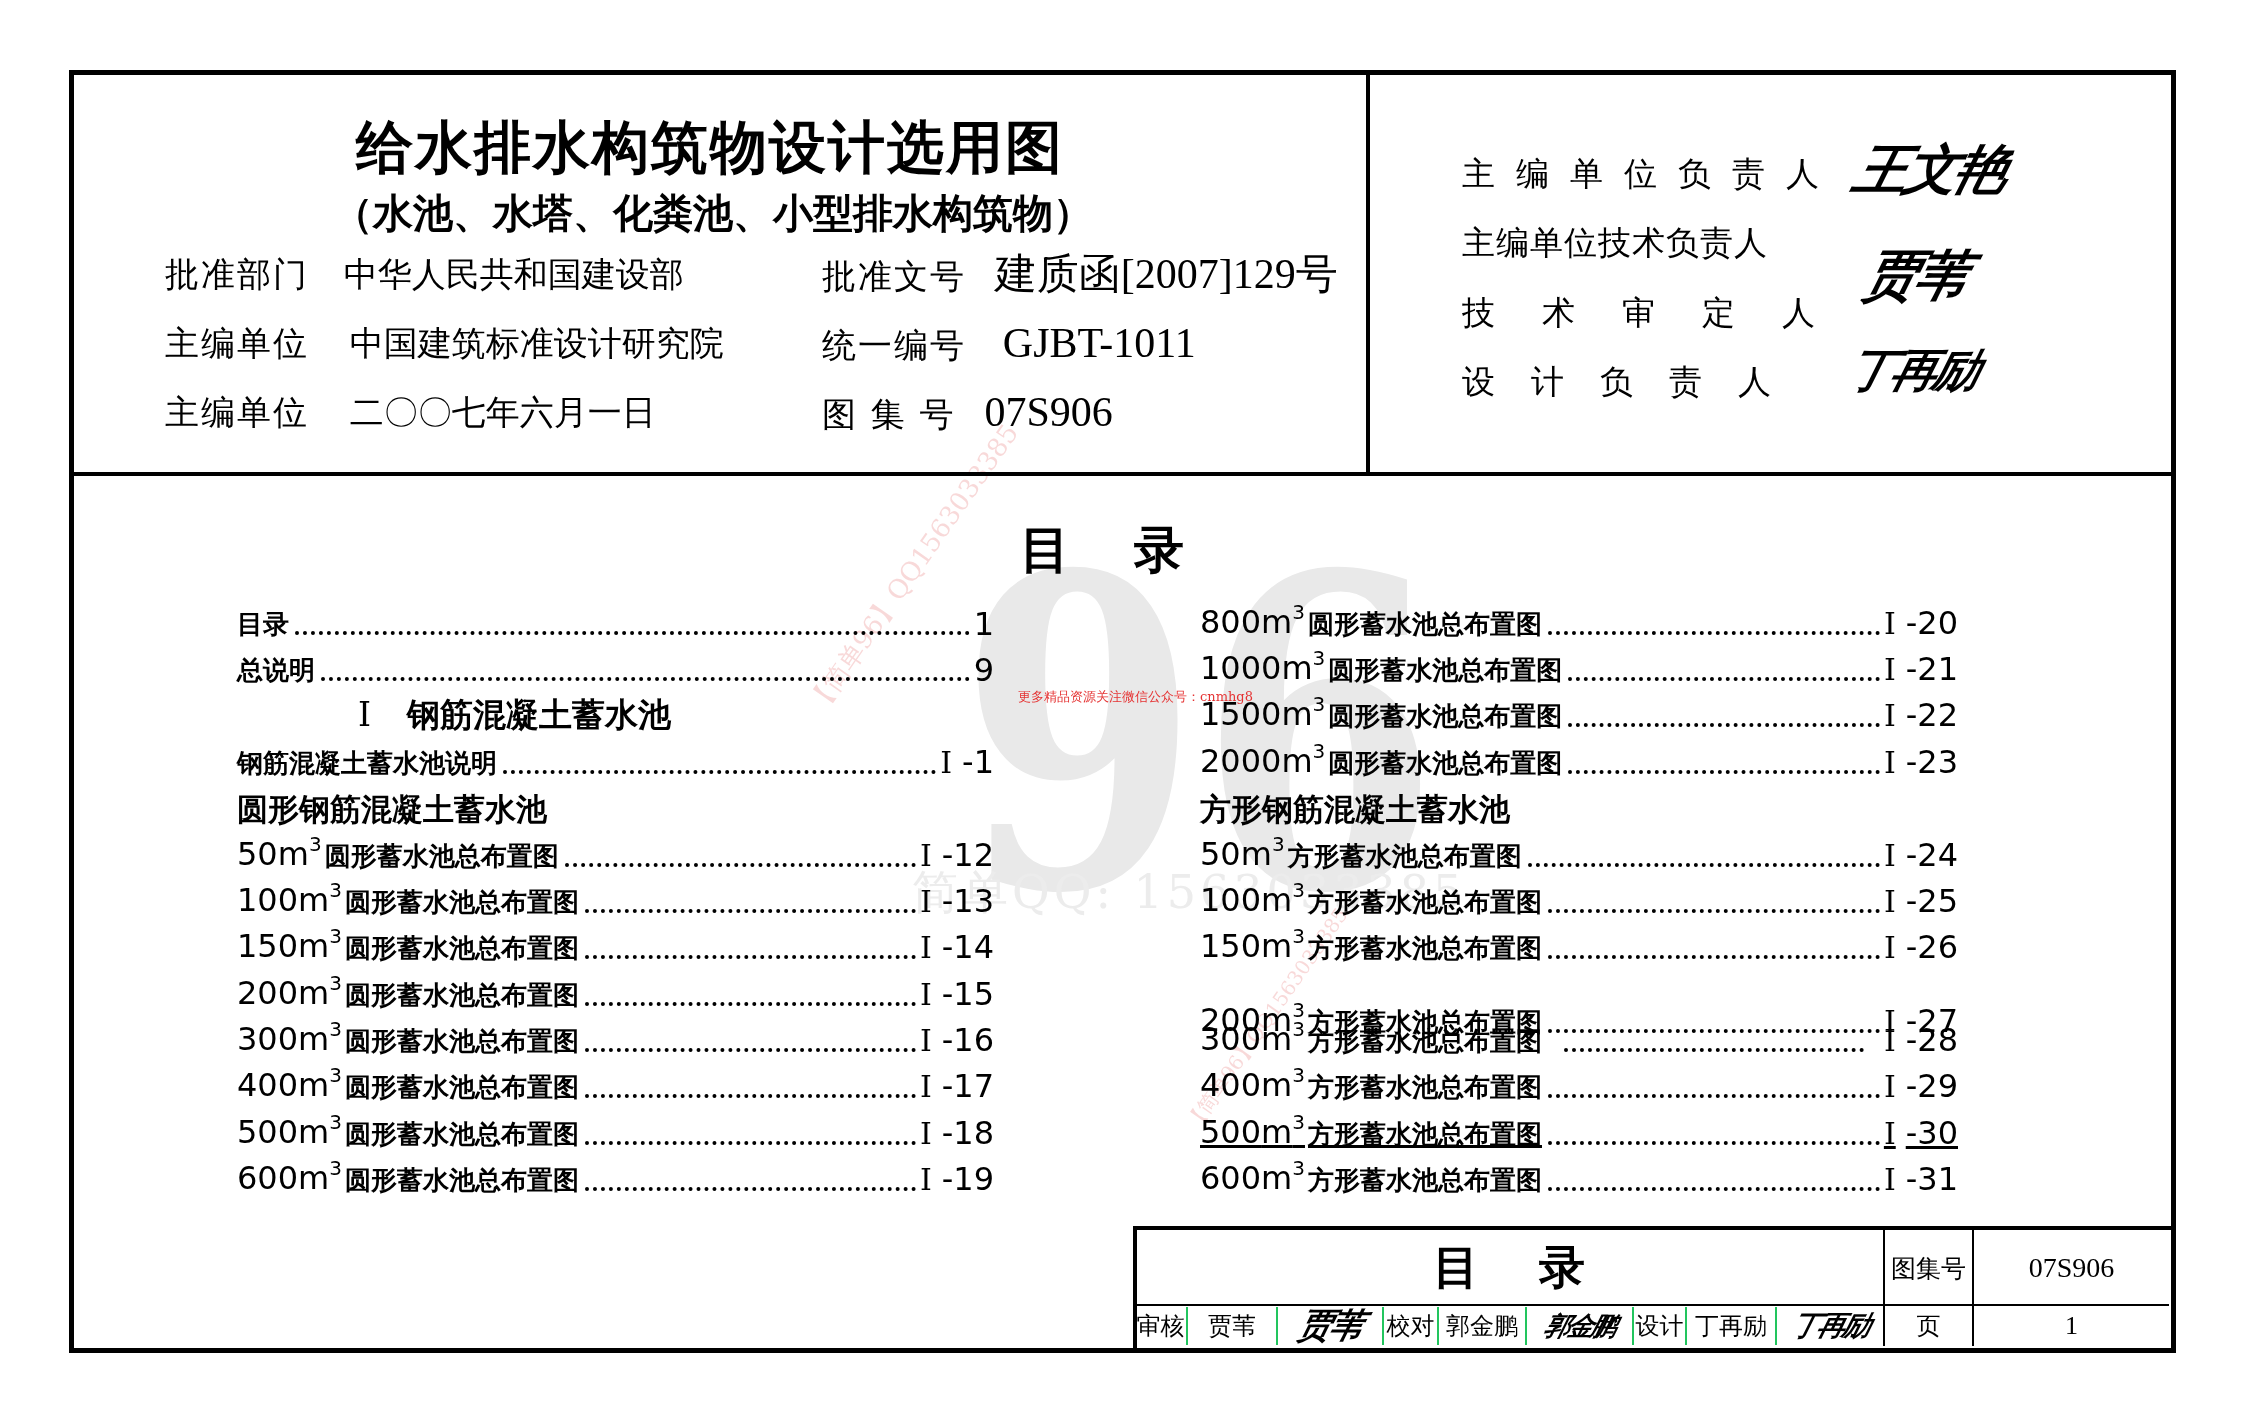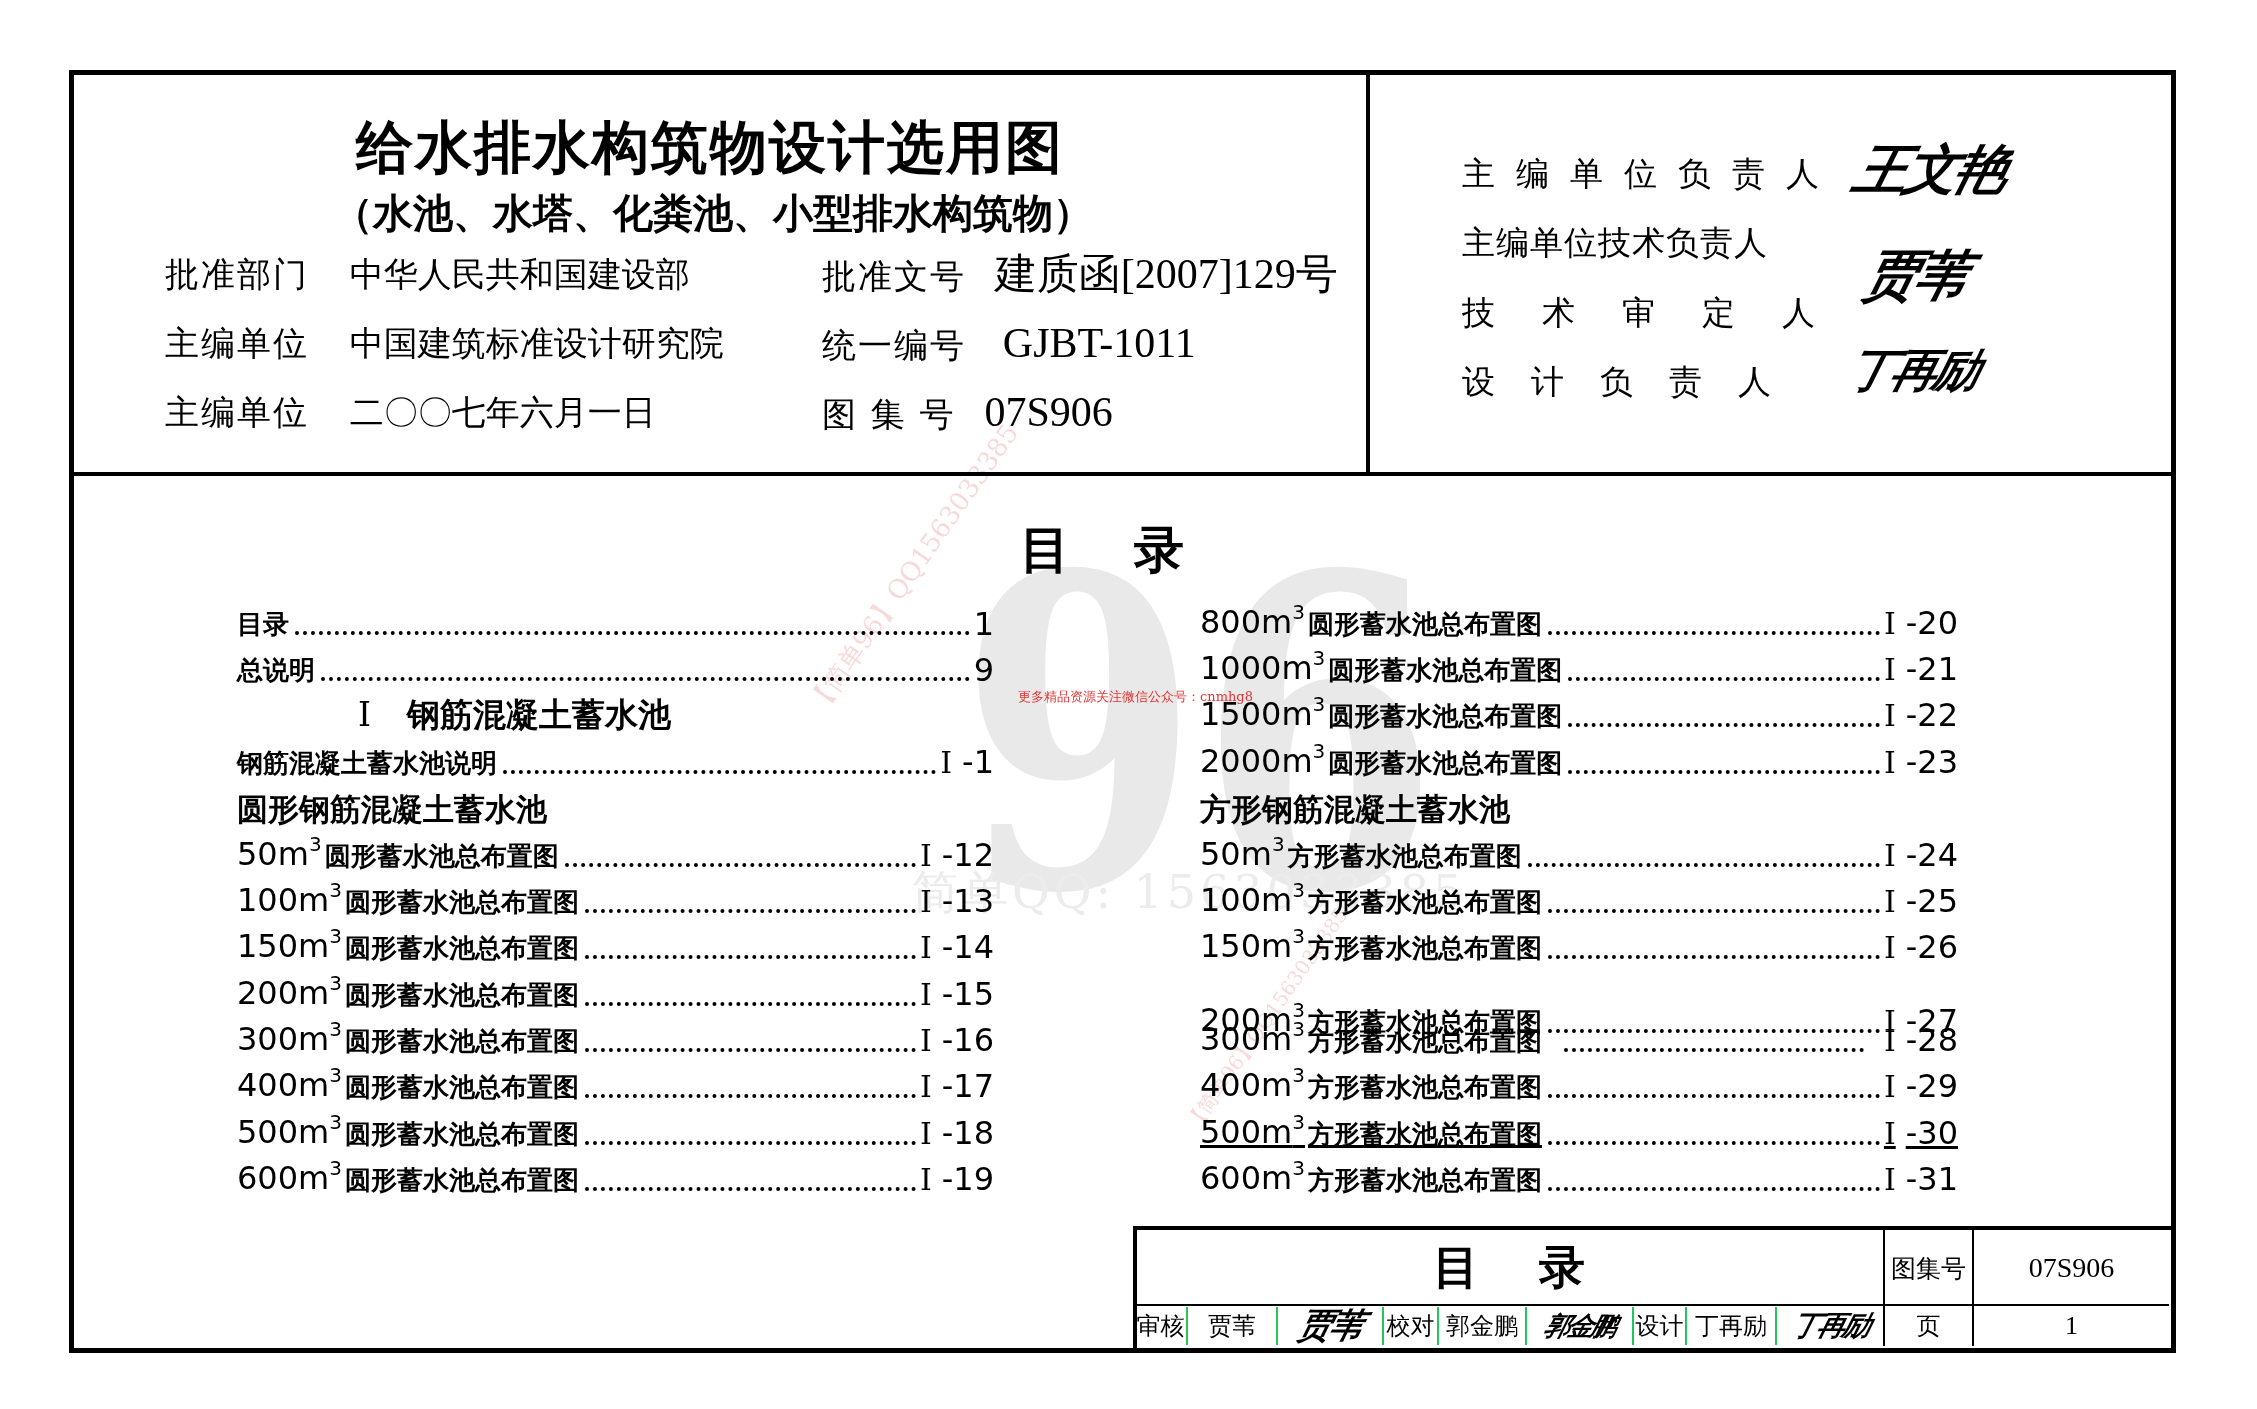--- a/index.html
+++ b/index.html
@@ -63,21 +63,21 @@
 <div class="hline" style="left:69px;top:472px;width:2102px;height:4px;"></div>
 <div class="vline" style="left:1366px;top:70px;width:4px;height:404px;"></div>
 
 <div class="content">
 
   <div class="abs main-title">给水排水构筑物设计选用图</div>
   <div class="abs sub-title">（水池、水塔、化粪池、小型排水构筑物）</div>
 
   <div class="abs meta-row" style="left:165px;top:252px;">
     <span class="meta-label">批准部门</span>
-    <span style="margin-left:30px;">中华人民共和国建设部</span>
+    <span style="margin-left:24px;">中华人民共和国建设部</span>
   </div>
   <div class="abs meta-row" style="left:165px;top:321px;">
     <span class="meta-label">主编单位</span>
     <span style="margin-left:30px;">中国建筑标准设计研究院</span>
   </div>
   <div class="abs meta-row" style="left:165px;top:390px;">
     <span class="meta-label">主编单位</span>
     <span style="margin-left:30px;">二〇〇七年六月一日</span>
   </div>
 

